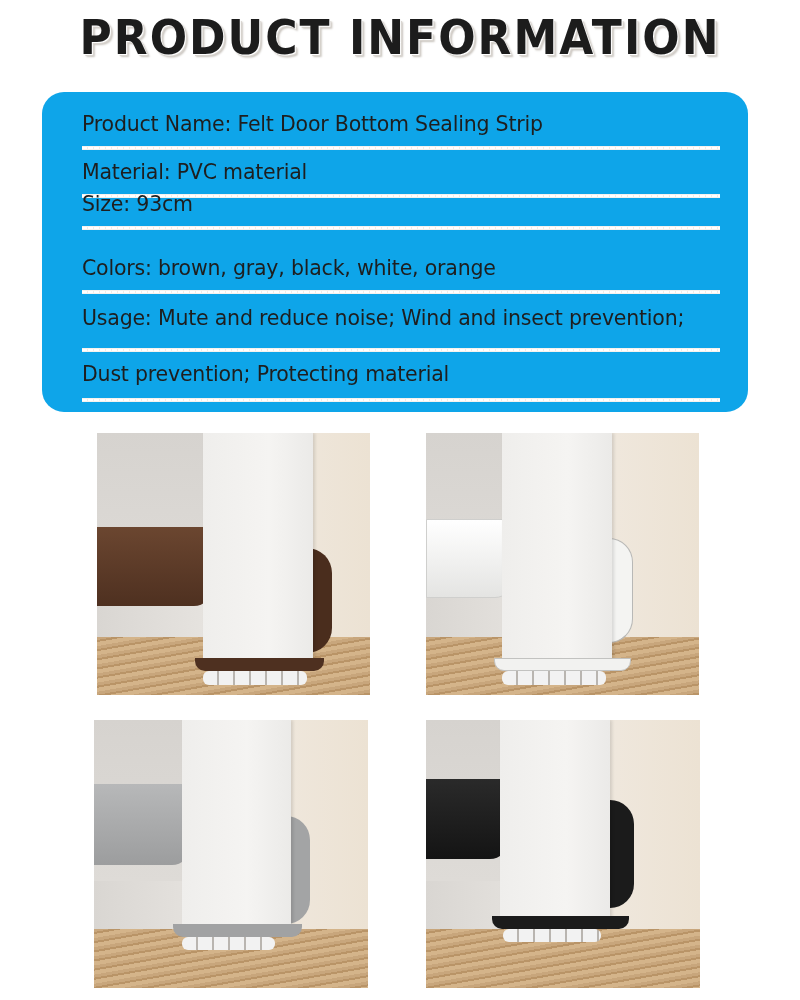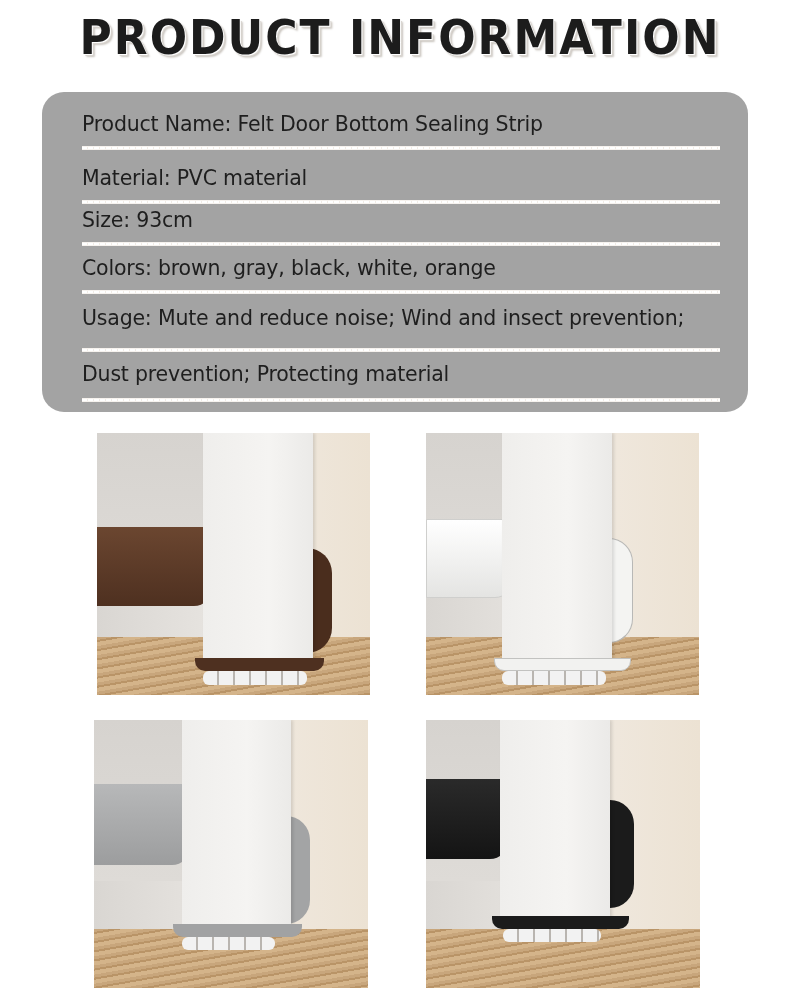--- a/index.html
+++ b/index.html
@@ -13,21 +13,21 @@
       font-weight: bold;
       font-size: 44px;
       letter-spacing: 2px;
       color: #1c1c1c;
       transform: scaleY(1.08);
       text-shadow: 1px 1px 0 #ffffff, 2px 2px 0 #d8d4cf, 3px 3px 2px #c9c4be;
     }
 
     .info-card {
       position: absolute; left: 42px; top: 92px; width: 706px; height: 320px;
-      background: #a3a3a3; border-radius: 22px;
+      background: #0ea5e9; border-radius: 22px;
     }
     .info-row {
       position: absolute; left: 40px; width: 638px; height: 48px;
     }
     .info-row .text {
       position: absolute; left: 0; top: 10px;
       font-family: "DejaVu Sans", sans-serif;
       font-size: 20.5px; color: #1e1e1e; white-space: nowrap;
       letter-spacing: -0.2px;
     }
@@ -76,25 +76,25 @@
 </head>
 <body>
 
 <div class="title">PRODUCT INFORMATION</div>
 
 <div class="info-card">
   <div class="info-row" style="top:10px">
     <span class="text">Product Name: Felt Door Bottom Sealing Strip</span>
     <div class="divider"></div>
   </div>
-  <div class="info-row" style="top:64px">
+  <div class="info-row" style="top:58px">
     <span class="text">Material: PVC material</span>
     <div class="divider"></div>
   </div>
-  <div class="info-row" style="top:106px">
+  <div class="info-row" style="top:90px">
     <span class="text">Size: 93cm</span>
     <div class="divider"></div>
   </div>
   <div class="info-row" style="top:154px">
     <span class="text">Colors: brown, gray, black, white, orange</span>
     <div class="divider"></div>
   </div>
   <div class="info-row" style="top:204px; height:56px;">
     <span class="text">Usage: Mute and reduce noise; Wind and insect prevention;</span>
     <div class="divider"></div>

